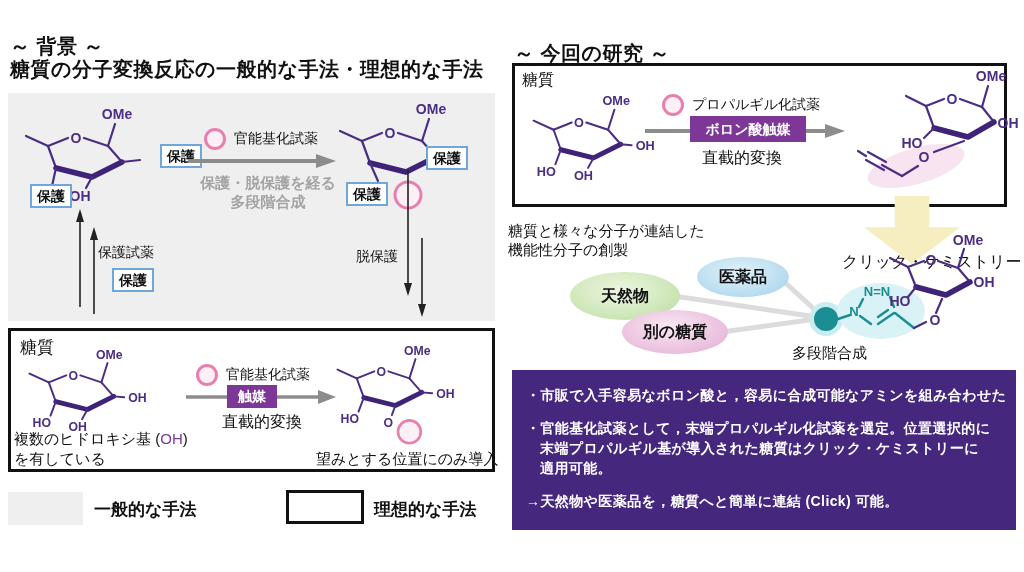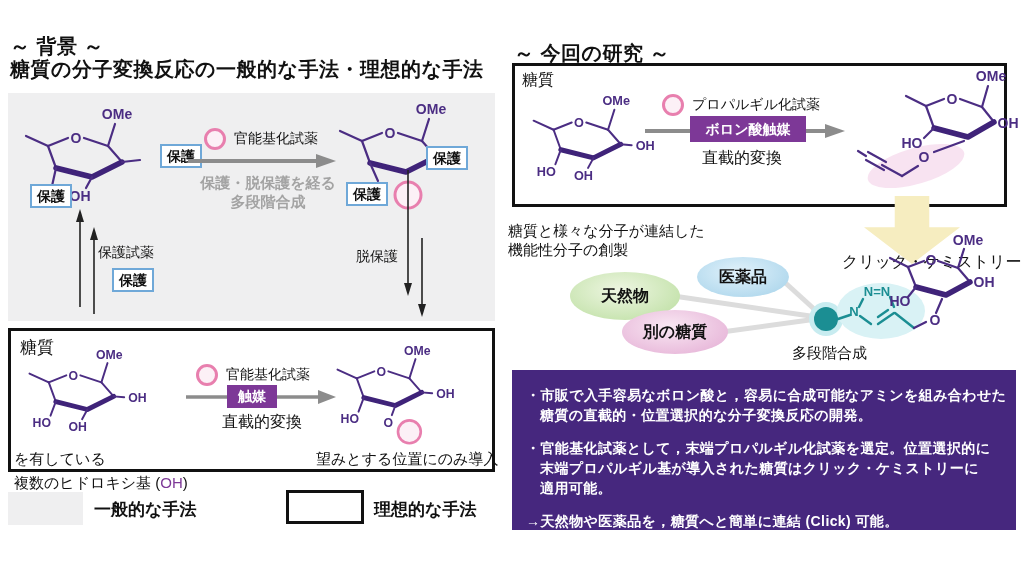--- a/index.html
+++ b/index.html
@@ -130,21 +130,21 @@
     <text class="mt" x="58" y="43">O</text>
     <path class="mb-thin" d="M90,46 L97,24"></path>
     <text class="mt" x="99" y="19">OMe</text>
     <path class="mb-thin" d="M104,62 L116,63"></path>
     <text class="mt" x="131" y="68">OH</text>
     <path class="mb-thin" d="M74,77 L68,88"></path>
     <text class="mt" x="63" y="101">OH</text>
     <path class="mb-thin" d="M38,68 L32,84"></path>
     <text class="mt" x="22" y="97">HO</text>
   </svg>
-  <div class="abs lbl" style="left:14px;top:430px;font-size:15px;margin-top:44px;">
+  <div class="abs lbl" style="left:14px;top:430px;font-size:15px;">
     <span>複数のヒドロキシ基 (</span><span style="color:#7d3897">OH</span><span>)</span>
   </div>
   <div class="abs lbl" style="left:14px;top:450px;font-size:15px;">を有している</div>
 
   <div class="abs pinkc-div" style="left:196px;top:364px;"></div>
   <div class="abs lbl" style="left:226px;top:366px;font-size:14px;">官能基化試薬</div>
   <svg class="abs" style="left:186px;top:388px;" width="152" height="18">
     <line class="gr-arrow" x1="0" y1="9" x2="132" y2="9" stroke-width="3.5"></line>
     <polygon class="gr-head" points="132,2 150,9 132,16"></polygon>
   </svg>
@@ -278,21 +278,20 @@
     <text class="mt" x="190" y="10">OMe</text>
     <text class="mt" x="206" y="52">OH</text>
     <path class="mb-thin" d="M138,52 L130,62"></path>
     <text class="mt" x="122" y="71">HO</text>
     <path class="mb-thin" d="M164,64 L158,78"></path>
   </svg>
   <div class="abs lbl" style="left:792px;top:344px;font-size:15px;z-index:3;">多段階合成</div>
 
   <div class="abs summary" style="left:512px;top:370px;width:504px;height:160px;">
     <div>・市販で入手容易なボロン酸と，容易に合成可能なアミンを組み合わせた</div>
-    <div class="ind">糖質の直截的・位置選択的な分子変換反応の開発。</div>
     <div class="gap"></div>
     <div>・官能基化試薬として，末端プロパルギル化試薬を選定。位置選択的に</div>
     <div class="ind">末端プロパルギル基が導入された糖質はクリック・ケミストリーに</div>
     <div class="ind">適用可能。</div>
     <div class="gap"></div>
     <div>→天然物や医薬品を，糖質へと簡単に連結 (Click) 可能。</div>
   </div>
 
 </div>
 

